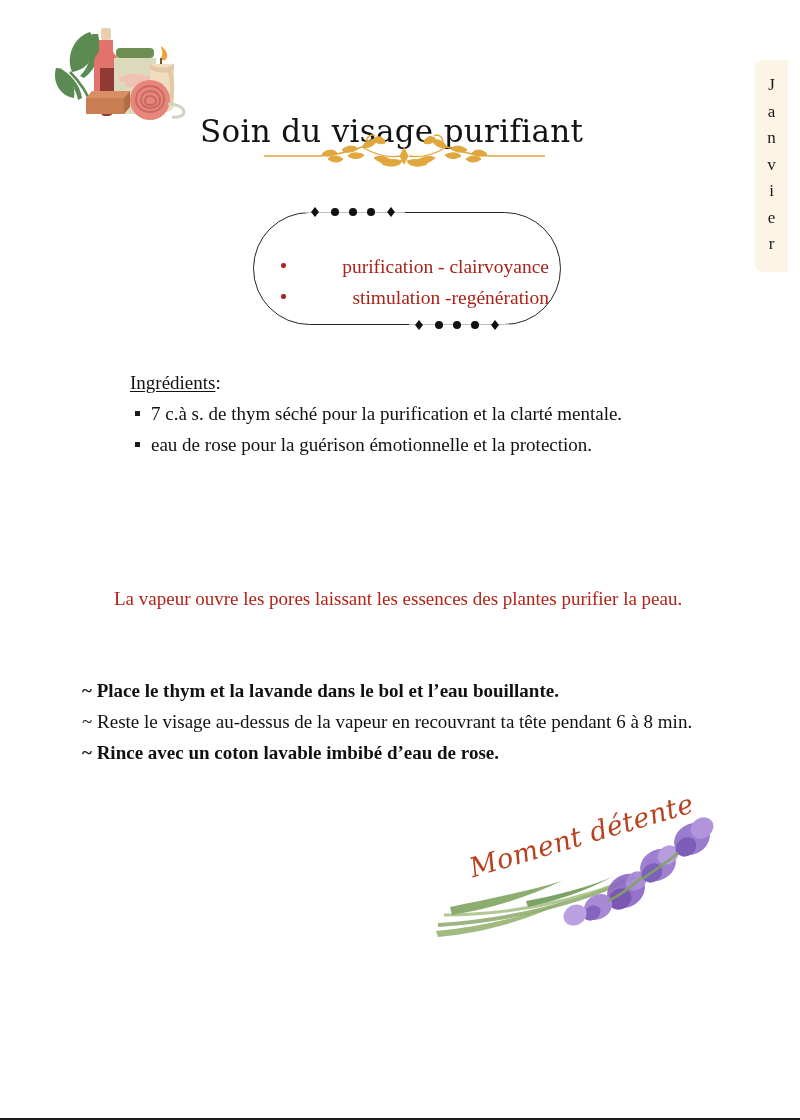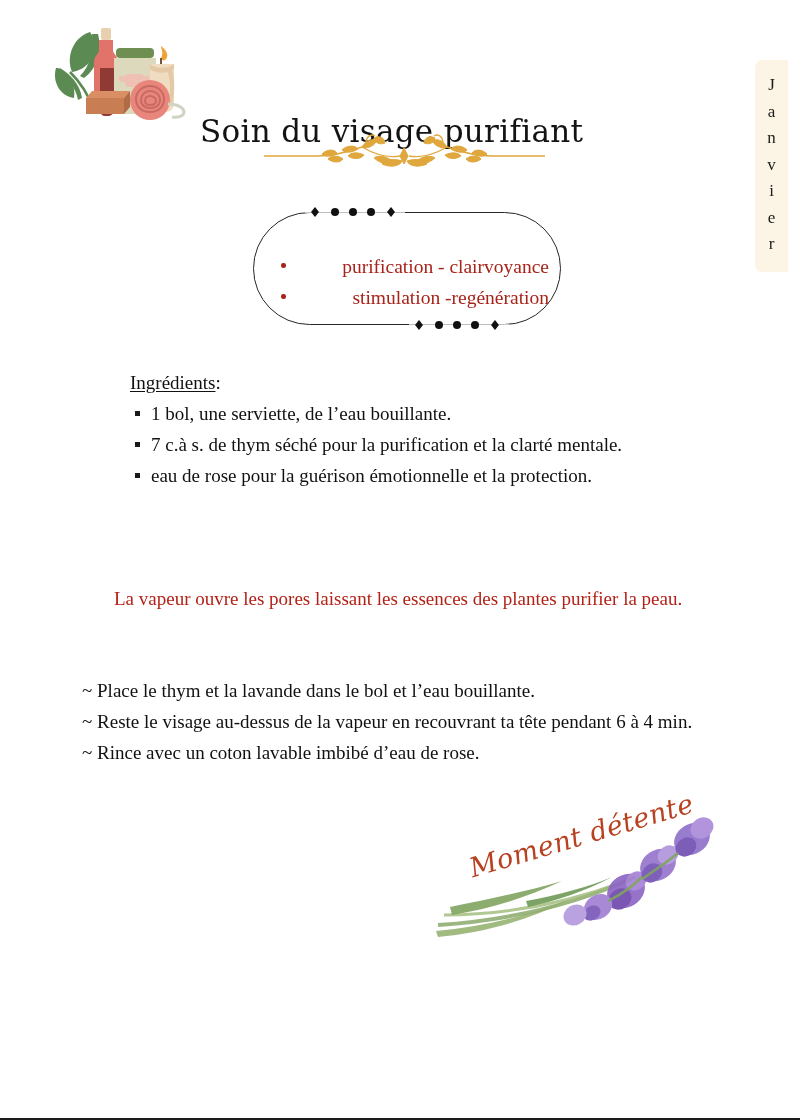--- a/index.html
+++ b/index.html
@@ -171,21 +171,21 @@
     left: 82px;
     top: 675px;
     width: 667px;
   }
   .step {
     font-size: 19px;
     line-height: 31px;
     color: #111;
     text-align: justify;
   }
-  .step.nojust { text-align: left; }
+  .step.nojust { text-align: left; font-weight: bold; }
 
   
   .footer-art {
     position: absolute;
     left: 430px;
     top: 795px;
     width: 340px;
     height: 160px;
   }
   .moment-text {
@@ -343,41 +343,40 @@
       <path d="M82 7 l4 -5 l4 5 l-4 5 z" fill="#111"></path>
     </svg>
   </div>
 </div>
 
 <div class="ingredients-block">
   <div class="ingredients-heading"><span class="u">Ingrédients</span><span>:</span></div>
   <ul class="ingredients-list">
     <li>
       <span class="sq"></span>
-      <span>1 bol, une serviette, de l’eau bouillante.</span>
     </li>
     <li>
       <span class="sq"></span>
       <span>7 c.à s. de thym séché pour la purification et la clarté mentale.</span>
     </li>
     <li>
       <span class="sq"></span>
     </li>
     <li>
       <span class="sq"></span>
       <span>eau de rose pour la guérison émotionnelle et la protection.</span>
     </li>
   </ul>
 </div>
 
 <div class="steam-note">La vapeur ouvre les pores laissant les essences des plantes purifier la peau.</div>
 
 <div class="steps-block">
   <div class="step nojust">~ Place le thym et la lavande dans le bol et l’eau bouillante.</div>
-  <div class="step">~ Reste le visage au-dessus de la vapeur en recouvrant ta tête pendant 6 à 4 min.</div>
+  <div class="step">~ Reste le visage au-dessus de la vapeur en recouvrant ta tête pendant 6 à 8 min.</div>
   <div class="step nojust">~ Rince avec un coton lavable imbibé d’eau de rose.</div>
 </div>
 
 <div class="footer-art">
   <svg class="lavender-svg" viewBox="0 0 340 160" xmlns="http://www.w3.org/2000/svg">
 
     <path d="M8 130 C70 126 140 112 205 82" stroke="#8aa96a" stroke-width="4" fill="none" opacity="0.85"></path>
     <path d="M14 120 C74 120 132 110 196 86" stroke="#9dba78" stroke-width="3" fill="none" opacity="0.8"></path>
 
     <path d="M20 112 C60 104 98 96 132 86 C98 102 60 114 22 120 Z" fill="#7fa45f" opacity="0.9"></path>

